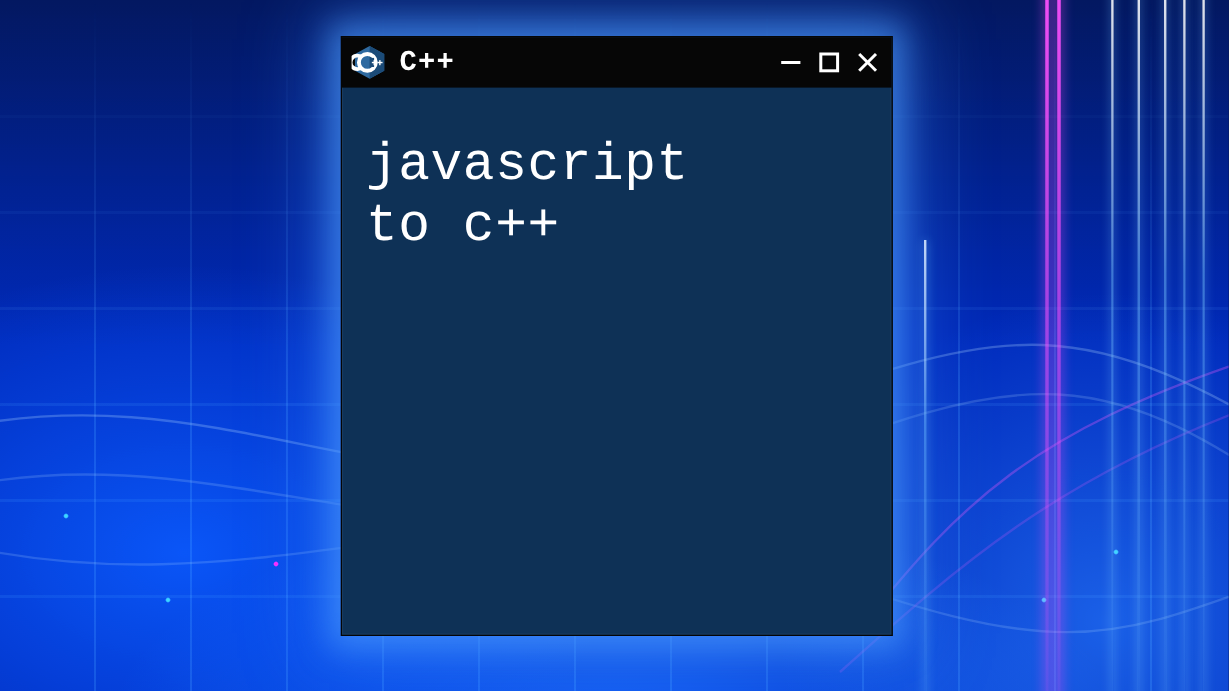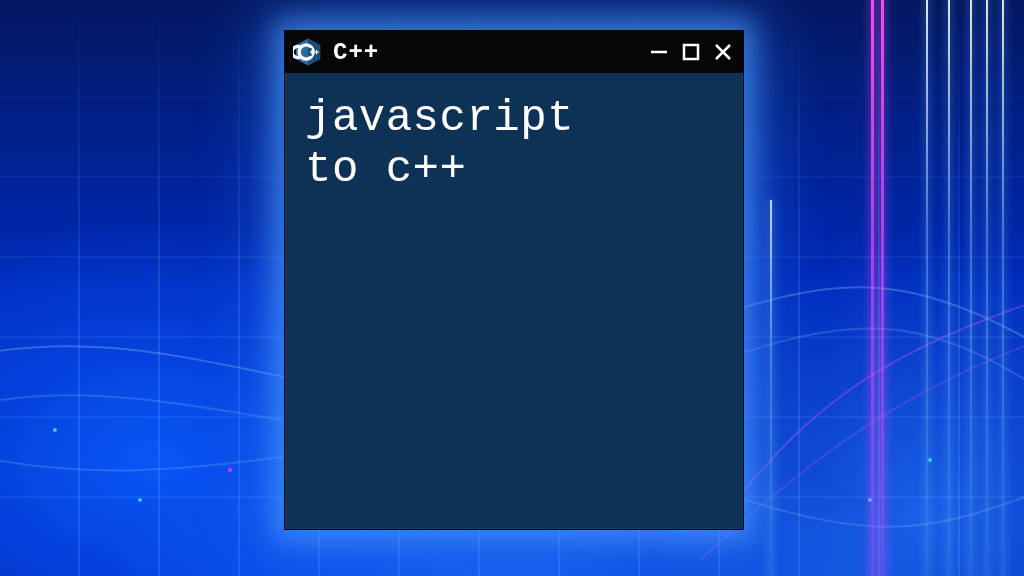--- a/index.html
+++ b/index.html
@@ -105,20 +105,21 @@
   }
   .ctrl {
     width: 20px; height: 20px;
     display:flex; align-items:center; justify-content:center;
     cursor: pointer;
   }
   .ctrl svg { display:block; }
   .client {
     flex: 1;
     padding: 20px 20px;
+    margin-top: 20px;
   }
   .content-text{
     color: #ffffff;
     font-family: "Consolas","Courier New",monospace;
     font-size: 44px;
     line-height: 1.15;
     white-space: pre;
     letter-spacing: 0.5px;
   }
 </style>

